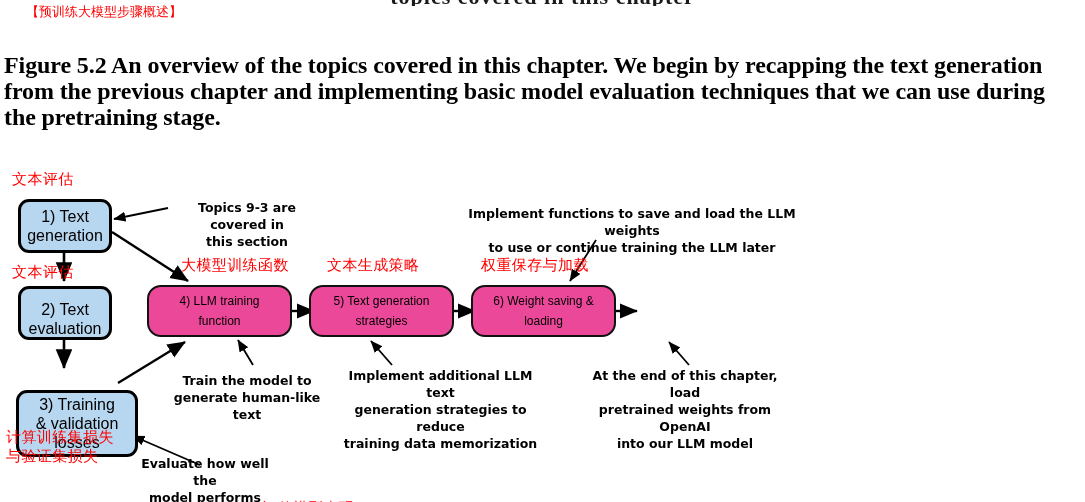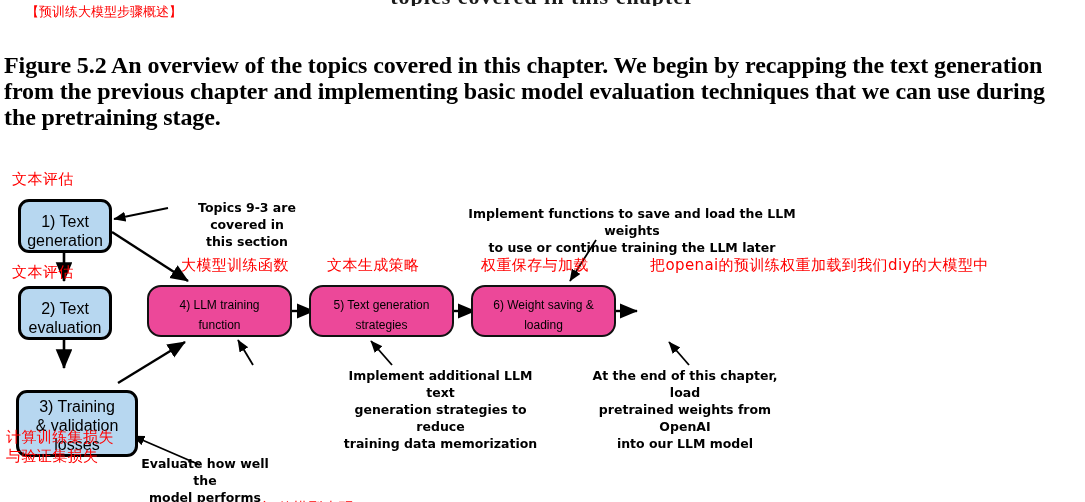--- a/index.html
+++ b/index.html
@@ -38,21 +38,21 @@
   }
   
   #diagram{
     position:absolute;left:0;top:0;width:1085px;height:502px;
   }
   #arrows{position:absolute;left:0;top:0;width:1085px;height:502px;pointer-events:none;}
 
   .node{
     position:absolute;
     box-sizing:border-box;
-    display:flex;align-items:flex-end;justify-content:center;
+    display:flex;align-items:center;justify-content:center;
     text-align:center;
     color:#000;
     font-family:"Liberation Sans", sans-serif;
   }
   .node span{display:block;}
   .node.blue{
     background:#b7d7f0;
     border:3.5px solid #000;
     border-radius:11px;
     font-size:16px;
@@ -163,20 +163,22 @@
 loading</span>
   </div>
 
 
   <div class="ann" style="left:172px;top:199px;width:150px;">Topics 9-3 are covered in
 this section</div>
 
   <div class="ann" style="left:447px;top:205px;width:370px;">Implement functions to save and load the LLM weights
 to use or continue training the LLM later</div>
 
+  <div class="ann" style="left:162px;top:372px;width:170px;">Train the model to
+generate human-like text</div>
 
   <div class="ann" style="left:333px;top:367px;width:215px;">Implement additional LLM text
 generation strategies to reduce
 training data memorization</div>
 
   <div class="ann" style="left:585px;top:367px;width:200px;">At the end of this chapter, load
 pretrained weights from OpenAI
 into our LLM model</div>
 
   <div class="ann" style="left:130px;top:455px;width:150px;">Evaluate how well the
@@ -188,17 +190,16 @@
 
   <div class="zh" style="left:6px;top:428px;text-align:left;">计算训练集损失
 与验证集损失</div>
 
   <div class="zh" style="left:181px;top:256px;">大模型训练函数</div>
 
   <div class="zh" style="left:327px;top:256px;">文本生成策略</div>
 
   <div class="zh" style="left:481px;top:256px;text-align:right;">权重保存与加载</div>
 
-  <div class="zh" style="left:650px;top:256px;">把openai的预训练权重加载到我们diy的大模型中</div>
 
   <div class="zh" style="left:262px;top:467px;margin-top:32px;">评估模型表现</div>
 
 </div>
 
 </body></html>

